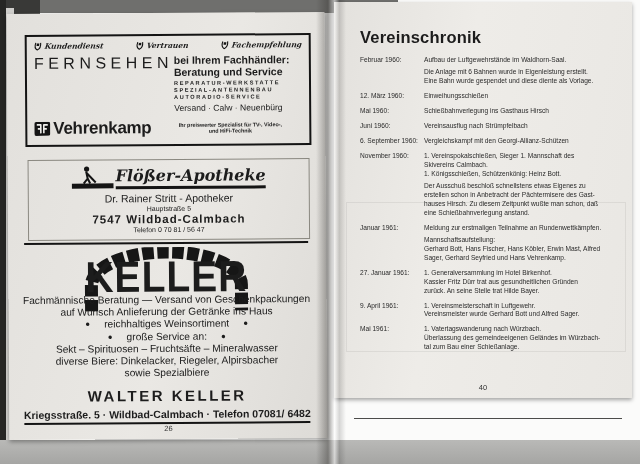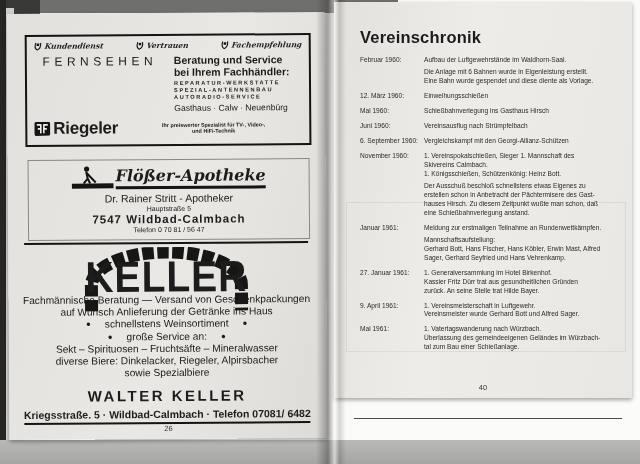--- a/index.html
+++ b/index.html
@@ -26,21 +26,21 @@
   
   .ad-top{position:absolute;left:18px;top:21px;width:268px;border:2.5px solid #141414;padding:5px 7px 6px;}
   .badges{display:flex;justify-content:space-between;align-items:center;margin-bottom:4px;}
   .badge{display:flex;align-items:center;gap:3px;font-family:"DejaVu Serif",serif;
          font-style:italic;font-weight:bold;font-size:7.5px;transform:skewX(-8deg);}
   .ad-main{display:flex;gap:8px;}
   .brand-col{width:132px;text-align:center;}
   .brand-top{font-size:17px;letter-spacing:.5px;font-weight:500;white-space:nowrap;}
   .brand-logo{background:#141414;color:#f2f1ee;font-weight:bold;font-size:14.5px;
               letter-spacing:1.5px;padding:3px 2px;margin:1px 0 2px;white-space:nowrap;}
-  .brand-bottom{font-size:12px;letter-spacing:4.5px;white-space:nowrap;}
+  .brand-bottom{font-size:16px;letter-spacing:4.5px;white-space:nowrap;}
   .offer-col{flex:1;}
   .headline{font-weight:bold;font-size:10.5px;line-height:12px;}
   .services{margin-top:2px;font-size:5.6px;font-weight:bold;letter-spacing:1.6px;line-height:7px;white-space:nowrap;}
   .locations{margin-top:2px;font-size:8.6px;white-space:nowrap;}
   .partner-row{display:flex;align-items:center;margin-top:5px;gap:7px;}
   .partner-logo{display:flex;align-items:center;gap:3px;font-weight:bold;font-size:17px;letter-spacing:-.3px;}
   .partner-tag{font-size:5.4px;font-weight:bold;text-align:center;line-height:6.5px;flex:1;white-space:pre-line;}
 
   .ad-apotheke{position:absolute;left:20px;top:146px;width:272px;border:1px solid #8a8880;
                padding:5px 4px 6px;text-align:center;}
@@ -113,37 +113,37 @@
             <rect x="3.4" y="2" width="3.2" height="3" fill="#141414"></rect>
           </svg>
           <span>Fachempfehlung</span>
         </span>
       </div>
       <div class="ad-main">
         <div class="brand-col">
           <div class="brand-bottom">FERNSEHEN</div>
         </div>
         <div class="offer-col">
+          <div class="headline">bei Ihrem Fachhändler:</div>
           <div class="headline">Beratung und Service</div>
-          <div class="headline">bei Ihrem Fachhändler:</div>
           <div class="services">
             <div>REPARATUR-WERKSTATTE</div>
             <div>SPEZIAL-ANTENNENBAU</div>
             <div>AUTORADIO-SERVICE</div>
           </div>
-          <div class="locations">Gasthaus · Calw · Neuenbürg</div>
+          <div class="locations">Versand · Calw · Neuenbürg</div>
         </div>
       </div>
       <div class="partner-row">
         <span class="partner-logo">
           <svg width="16" height="14" viewBox="0 0 16 14">
             <rect x="0" y="0" width="16" height="14" rx="2" fill="#141414"></rect>
             <path d="M6.5,2.5 V11.5 M6.5,3 H2.5 M6.5,7 H3.5 M9.5,2.5 V11.5 M9.5,3 H13.5 M9.5,7 H12.5" stroke="#f0efec" stroke-width="1.6" fill="none"></path>
           </svg>
-          <span>Riegeler</span>
+          <span>Vehrenkamp</span>
         </span>
         <span class="partner-tag">Ihr preiswerter Spezialist für TV-, Video-,
 und HiFi-Technik</span>
       </div>
     </div>
 
     <div class="ad-apotheke">
       <div class="apo-logo">
         <svg width="42" height="24" viewBox="0 0 42 24">
           <rect x="0" y="18" width="42" height="5" fill="#141414"></rect>
@@ -162,21 +162,21 @@
 
     <div class="ad-keller">
       <svg class="arch" width="190" height="64" viewBox="0 0 190 64">
         <path d="M20,64 L20,38 A75,33 0 0 1 170,38 L170,64" fill="none" stroke="#161616" stroke-width="13" stroke-dasharray="11.5 3.5"></path>
       </svg>
       <div class="keller-word">KELLER</div>
       <div class="keller-line">Fachmännische Beratung — Versand von Geschenkpackungen</div>
       <div class="keller-line">auf Wunsch Anlieferung der Getränke ins Haus</div>
       <div class="keller-bullets">
         <span class="dot">●</span>
-        <span>schnellstens Weinsortiment</span>
+        <span>reichhaltiges Weinsortiment</span>
         <span class="dot">●</span>
       </div>
       <div class="keller-bullets">
         <span class="dot">●</span>
         <span>große Service an:</span>
         <span class="dot">●</span>
       </div>
       <div class="keller-line">Sekt – Spirituosen – Fruchtsäfte – Mineralwasser</div>
       <div class="keller-line">diverse Biere: Dinkelacker, Riegeler, Alpirsbacher</div>
       <div class="keller-line">sowie Spezialbiere</div>

